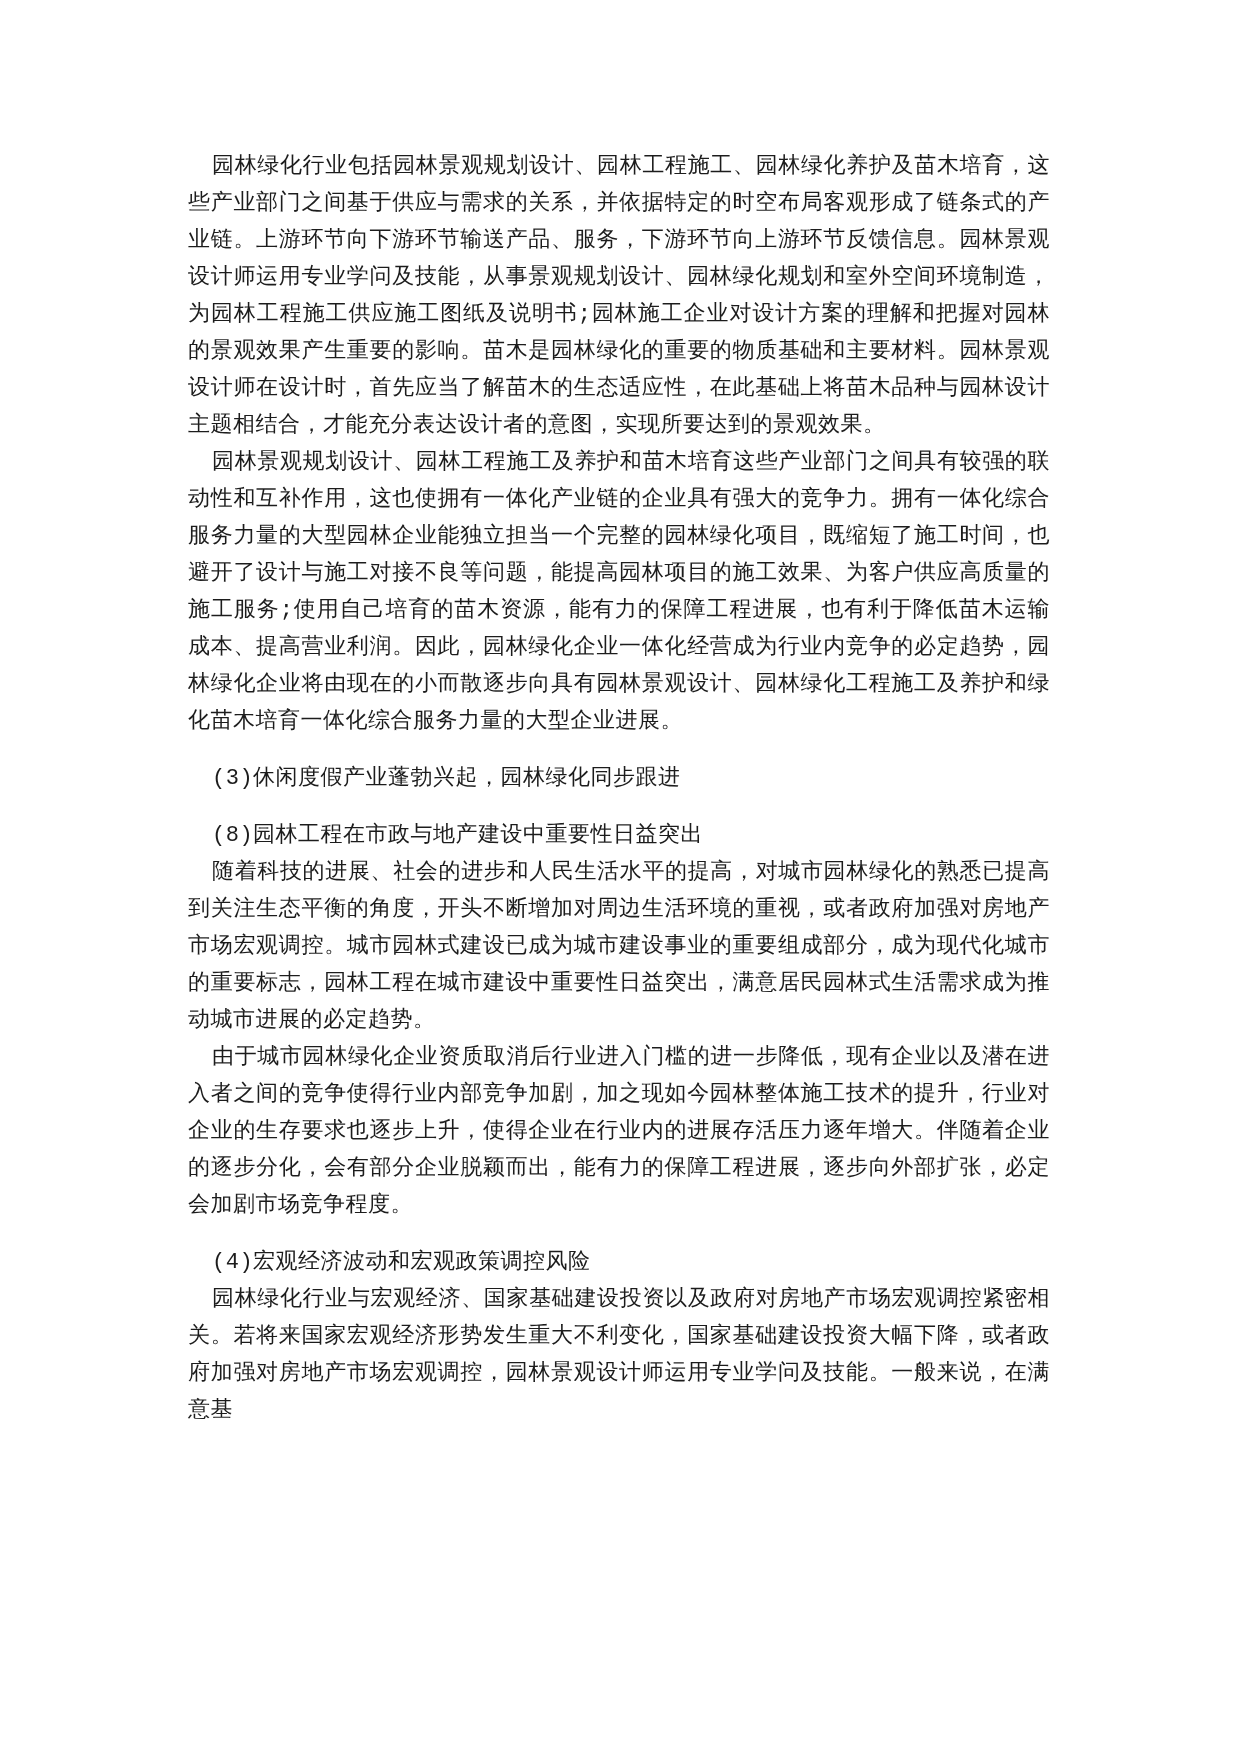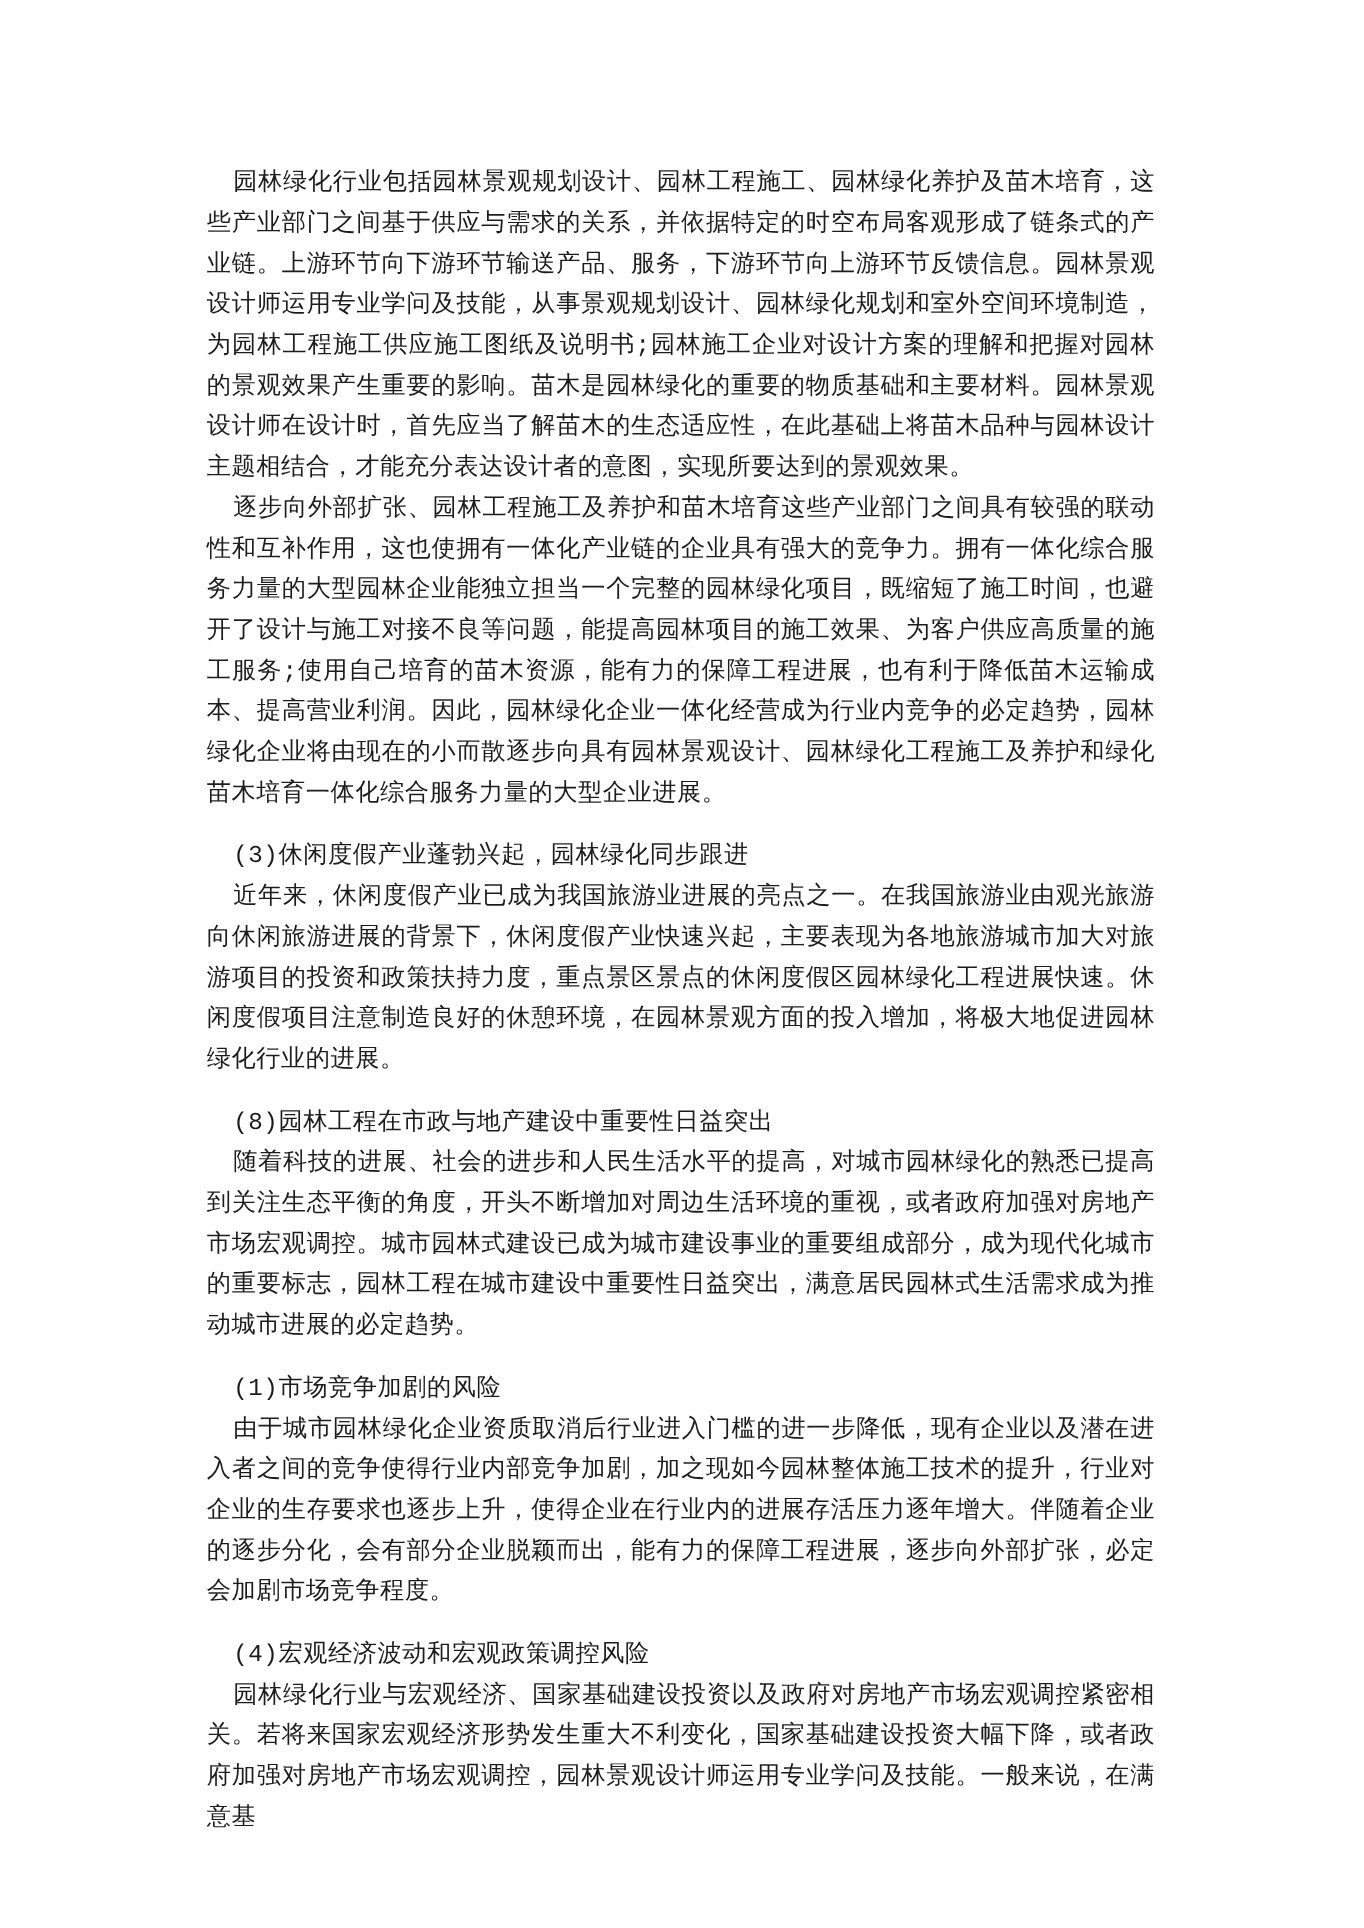--- a/index.html
+++ b/index.html
@@ -38,23 +38,21 @@
     text-align: left;
     margin-top: 20px;
   }
 </style>
 </head>
 <body>
 
 <div class="page">
   <div class="doc-body">
       <p class="block paragraph">园林绿化行业包括园林景观规划设计、园林工程施工、园林绿化养护及苗木培育，这些产业部门之间基于供应与需求的关系，并依据特定的时空布局客观形成了链条式的产业链。上游环节向下游环节输送产品、服务，下游环节向上游环节反馈信息。园林景观设计师运用专业学问及技能，从事景观规划设计、园林绿化规划和室外空间环境制造，为园林工程施工供应施工图纸及说明书;园林施工企业对设计方案的理解和把握对园林的景观效果产生重要的影响。苗木是园林绿化的重要的物质基础和主要材料。园林景观设计师在设计时，首先应当了解苗木的生态适应性，在此基础上将苗木品种与园林设计主题相结合，才能充分表达设计者的意图，实现所要达到的景观效果。</p>
-      <p class="block paragraph">逐步向外部扩张、园林工程施工及养护和苗木培育这些产业部门之间具有较强的联动性和互补作用，这也使拥有一体化产业链的企业具有强大的竞争力。拥有一体化综合服务力量的大型园林企业能独立担当一个完整的园林绿化项目，既缩短了施工时间，也避开了设计与施工对接不良等问题，能提高园林项目的施工效果、为客户供应高质量的施工服务;使用自己培育的苗木资源，能有力的保障工程进展，也有利于降低苗木运输成本、提高营业利润。因此，园林绿化企业一体化经营成为行业内竞争的必定趋势，园林绿化企业将由现在的小而散逐步向具有园林景观设计、园林绿化工程施工及养护和绿化苗木培育一体化综合服务力量的大型企业进展。</p>
+      <p class="block paragraph">园林景观规划设计、园林工程施工及养护和苗木培育这些产业部门之间具有较强的联动性和互补作用，这也使拥有一体化产业链的企业具有强大的竞争力。拥有一体化综合服务力量的大型园林企业能独立担当一个完整的园林绿化项目，既缩短了施工时间，也避开了设计与施工对接不良等问题，能提高园林项目的施工效果、为客户供应高质量的施工服务;使用自己培育的苗木资源，能有力的保障工程进展，也有利于降低苗木运输成本、提高营业利润。因此，园林绿化企业一体化经营成为行业内竞争的必定趋势，园林绿化企业将由现在的小而散逐步向具有园林景观设计、园林绿化工程施工及养护和绿化苗木培育一体化综合服务力量的大型企业进展。</p>
       <p class="block heading">(3)休闲度假产业蓬勃兴起，园林绿化同步跟进</p>
-      <p class="block paragraph">近年来，休闲度假产业已成为我国旅游业进展的亮点之一。在我国旅游业由观光旅游向休闲旅游进展的背景下，休闲度假产业快速兴起，主要表现为各地旅游城市加大对旅游项目的投资和政策扶持力度，重点景区景点的休闲度假区园林绿化工程进展快速。休闲度假项目注意制造良好的休憩环境，在园林景观方面的投入增加，将极大地促进园林绿化行业的进展。</p>
       <p class="block heading">(8)园林工程在市政与地产建设中重要性日益突出</p>
       <p class="block paragraph">随着科技的进展、社会的进步和人民生活水平的提高，对城市园林绿化的熟悉已提高到关注生态平衡的角度，开头不断增加对周边生活环境的重视，或者政府加强对房地产市场宏观调控。城市园林式建设已成为城市建设事业的重要组成部分，成为现代化城市的重要标志，园林工程在城市建设中重要性日益突出，满意居民园林式生活需求成为推动城市进展的必定趋势。</p>
-      <p class="block heading">(1)市场竞争加剧的风险</p>
       <p class="block paragraph">由于城市园林绿化企业资质取消后行业进入门槛的进一步降低，现有企业以及潜在进入者之间的竞争使得行业内部竞争加剧，加之现如今园林整体施工技术的提升，行业对企业的生存要求也逐步上升，使得企业在行业内的进展存活压力逐年增大。伴随着企业的逐步分化，会有部分企业脱颖而出，能有力的保障工程进展，逐步向外部扩张，必定会加剧市场竞争程度。</p>
       <p class="block heading">(4)宏观经济波动和宏观政策调控风险</p>
       <p class="block paragraph">园林绿化行业与宏观经济、国家基础建设投资以及政府对房地产市场宏观调控紧密相关。若将来国家宏观经济形势发生重大不利变化，国家基础建设投资大幅下降，或者政府加强对房地产市场宏观调控，园林景观设计师运用专业学问及技能。一般来说，在满意基</p>
     </div>
 </div>
 
 </body></html>

